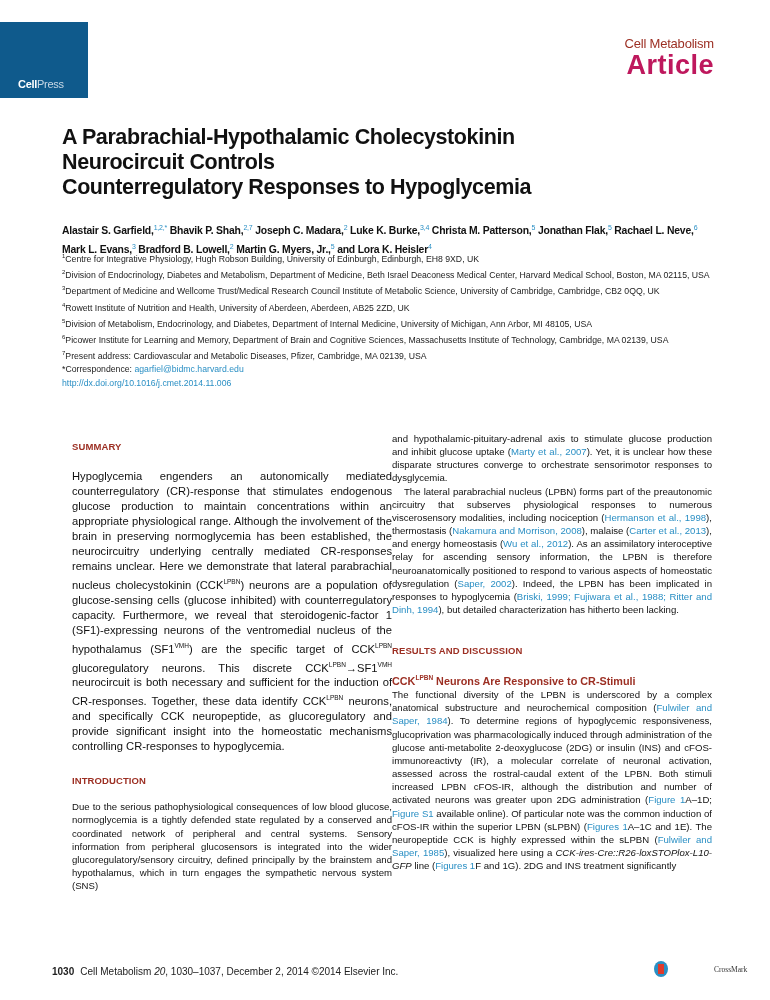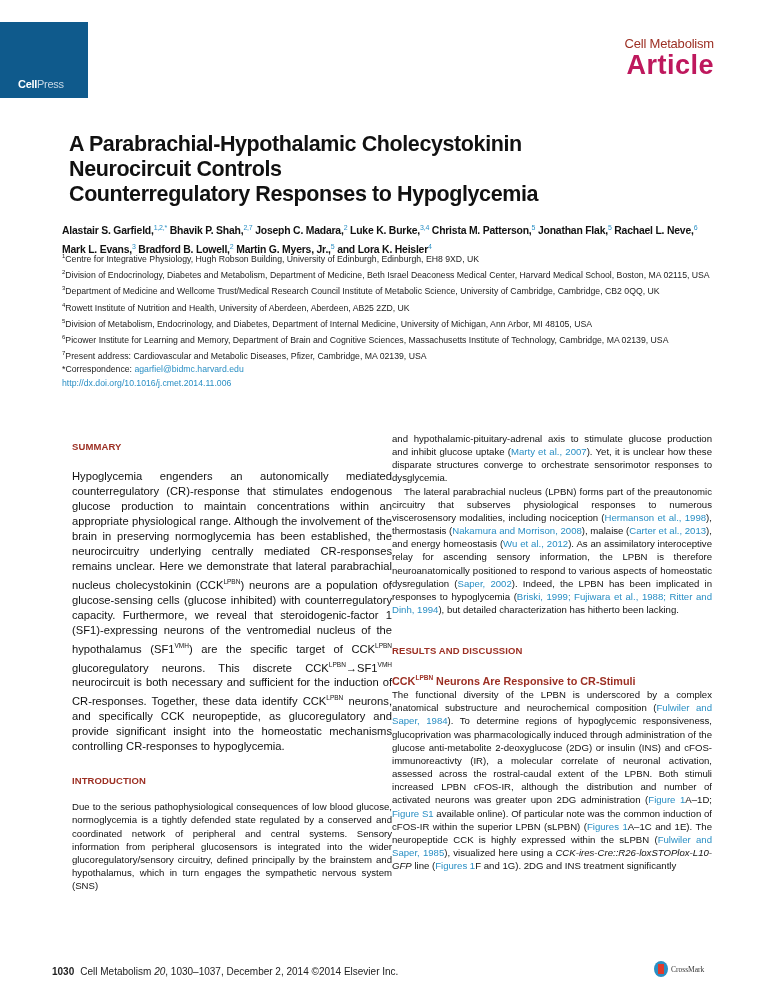--- a/index.html
+++ b/index.html
@@ -26,33 +26,33 @@
   .intro-text { margin-top: 13px; }
   .link { color: #2a8fc4; }
   .para-indent { text-indent: 12px; }
   .results-head { margin-top: 28px; }
   .subhead { color: #9c2f23; font-weight: bold; font-size: 10.8px; margin-top: 14px; }
   .footer { position: absolute; left: 52px; top: 966px; font-size: 10px; color: #222; }
   .footer b { font-weight: bold; margin-right: 6px; }
   .crossmark { position: absolute; left: 654px; top: 961px; display: flex; align-items: center; gap: 3px; }
   .crossmark .cm-icon { width: 14px; height: 16px; border-radius: 50%; background: #2a8fc4; position: relative; }
   .crossmark .cm-icon::after { content: ""; position: absolute; left: 4px; top: 3px; width: 6px; height: 10px; background: #e03a2c; }
-  .crossmark .cm-label { font-family: "Liberation Serif", serif; font-size: 7.5px; color: #333; }
+  .crossmark .cm-label { font-family: "Liberation Serif", serif; font-size: 7.5px; color: #333; margin-left: 43px; }
 </style>
 </head>
 <body>
 
 <div class="brand-box">
   <div class="brand"><b>Cell</b><span>Press</span></div>
 </div>
 
 <div class="journal">Cell Metabolism</div>
 <div class="article-type">Article</div>
 
-<h1 class="title" style="margin:7px;">
+<h1 class="title" style="margin:0;">
   <div>A Parabrachial-Hypothalamic Cholecystokinin</div>
   <div>Neurocircuit Controls</div>
   <div>Counterregulatory Responses to Hypoglycemia</div>
 </h1>
 
 <div class="authors" id="authors"><span>Alastair S. Garfield,<sup>1,2,*</sup></span> <span>Bhavik P. Shah,<sup>2,7</sup></span> <span>Joseph C. Madara,<sup>2</sup></span> <span>Luke K. Burke,<sup>3,4</sup></span> <span>Christa M. Patterson,<sup>5</sup></span> <span>Jonathan Flak,<sup>5</sup></span> <span>Rachael L. Neve,<sup>6</sup></span> <span>Mark L. Evans,<sup>3</sup></span> <span>Bradford B. Lowell,<sup>2</sup></span> <span>Martin G. Myers, Jr.,<sup>5</sup></span> <span>and Lora K. Heisler<sup>4</sup></span></div>
 
 <div class="affils">
   <div id="affil-list">
       <div><sup>1</sup>Centre for Integrative Physiology, Hugh Robson Building, University of Edinburgh, Edinburgh, EH8 9XD, UK</div>

